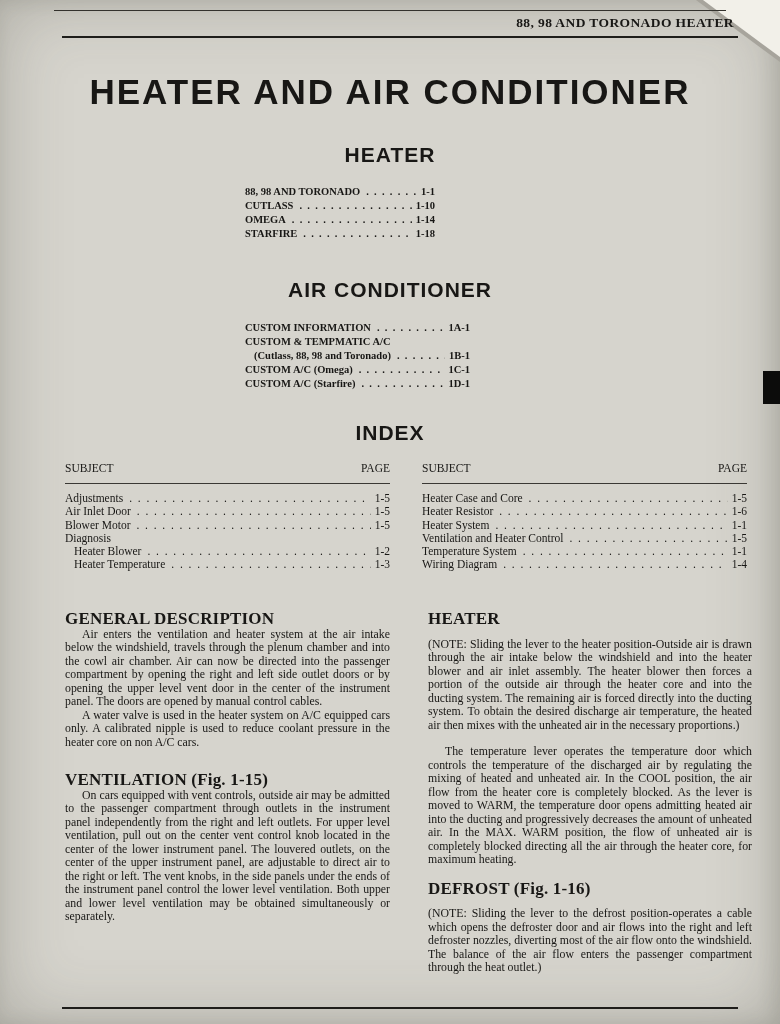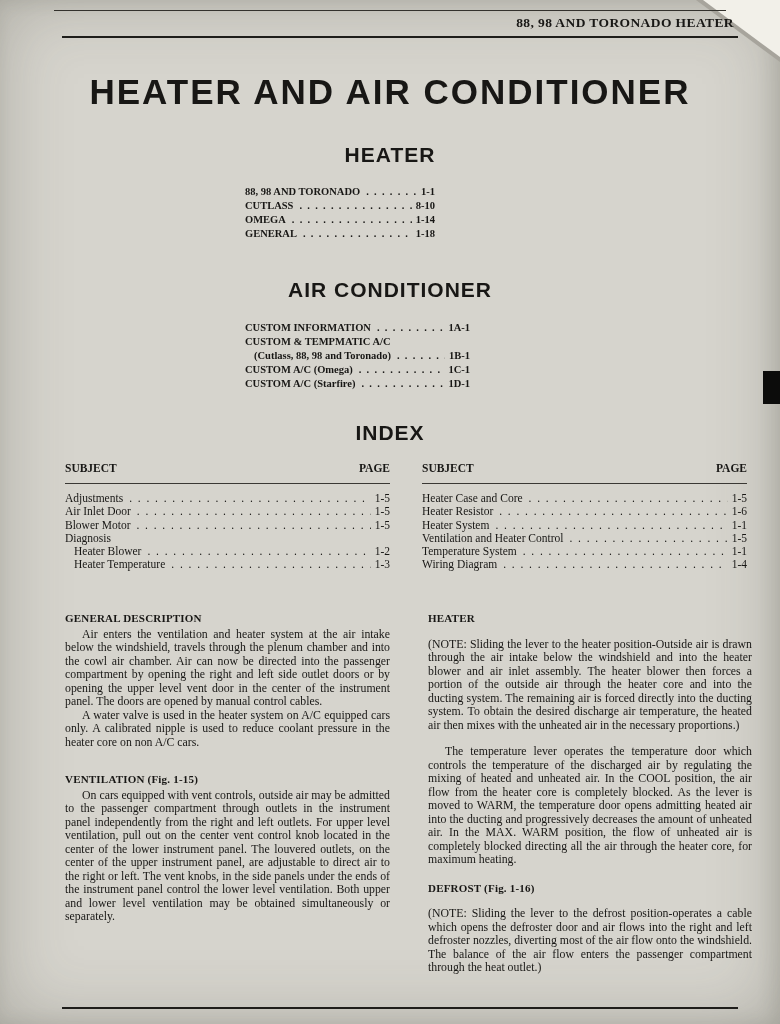--- a/index.html
+++ b/index.html
@@ -62,33 +62,33 @@
   .toc { position: absolute; font-weight: bold; font-size: 10.5px; }
   .toc .leader-row { line-height: 14px; }
   #heater-toc { left: 245px; top: 185px; width: 190px; }
   #ac-toc     { left: 245px; top: 321px; width: 225px; }
 
   .index-col { position: absolute; top: 462px; width: 325px; font-size: 11.5px; }
   #index-left  { left: 65px; }
   #index-right { left: 422px; }
   .index-head {
     display: flex; justify-content: space-between;
-    font-weight: bold; font-size: 11.5px;
+    font-weight: normal; font-size: 11.5px;
     padding-bottom: 9px; border-bottom: 1px solid #3a3834; margin-bottom: 8px;
   }
   .index-col .leader-row { line-height: 13.3px; }
 
   .body-col {
     position: absolute; top: 612px; width: 325px;
     font-size: 11.8px; line-height: 13.5px; text-align: justify;
   }
   #body-left  { left: 65px; }
   #body-right { left: 428px; width: 324px; }
 
-  .section-heading { font-weight: bold; font-size: 11px; text-align: left; letter-spacing: 0.2px; }
+  .section-heading { font-weight: bold; font-size: 17px; text-align: left; letter-spacing: 0.2px; }
   .para.indent { text-indent: 17px; }
   .tight .section-heading { margin-bottom: 2px; }
   .loose .section-heading { margin-bottom: 12px; }
   .loose .para + .para { margin-top: 13px; }
   #body-left .section + .section { margin-top: 24px; }
   #body-right .section + .section { margin-top: 15px; }
 
   .edge-tab { position: absolute; right: 0; top: 371px; width: 17px; height: 33px; background: #0c0c0b; }
 </style>
 </head>
@@ -109,29 +109,29 @@
 
   <div class="toc" id="heater-toc">
     <div class="leader-row">
       <span class="label">88, 98 AND TORONADO</span>
       <span class="dots">.&nbsp;&nbsp;.&nbsp;&nbsp;.&nbsp;&nbsp;.&nbsp;&nbsp;.&nbsp;&nbsp;.&nbsp;&nbsp;.&nbsp;&nbsp;.&nbsp;&nbsp;.&nbsp;&nbsp;.&nbsp;&nbsp;.&nbsp;&nbsp;.&nbsp;&nbsp;.&nbsp;&nbsp;.&nbsp;&nbsp;.&nbsp;&nbsp;.&nbsp;&nbsp;.&nbsp;&nbsp;.&nbsp;&nbsp;.&nbsp;&nbsp;.&nbsp;&nbsp;.&nbsp;&nbsp;.&nbsp;&nbsp;.&nbsp;&nbsp;.&nbsp;&nbsp;.&nbsp;&nbsp;.&nbsp;&nbsp;.&nbsp;&nbsp;.&nbsp;&nbsp;.&nbsp;&nbsp;.&nbsp;&nbsp;.&nbsp;&nbsp;.&nbsp;&nbsp;.&nbsp;&nbsp;.&nbsp;&nbsp;.&nbsp;&nbsp;.&nbsp;&nbsp;.&nbsp;&nbsp;.&nbsp;&nbsp;.&nbsp;&nbsp;.&nbsp;&nbsp;.&nbsp;&nbsp;.&nbsp;&nbsp;.&nbsp;&nbsp;.&nbsp;&nbsp;.&nbsp;&nbsp;.&nbsp;&nbsp;.&nbsp;&nbsp;.&nbsp;&nbsp;.&nbsp;&nbsp;.&nbsp;&nbsp;.&nbsp;&nbsp;.&nbsp;&nbsp;.&nbsp;&nbsp;.&nbsp;&nbsp;.&nbsp;&nbsp;.&nbsp;&nbsp;.&nbsp;&nbsp;.&nbsp;&nbsp;.&nbsp;&nbsp;.&nbsp;&nbsp;</span>
       <span class="pg">1-1</span>
     </div>
     <div class="leader-row">
       <span class="label">CUTLASS</span>
       <span class="dots">.&nbsp;&nbsp;.&nbsp;&nbsp;.&nbsp;&nbsp;.&nbsp;&nbsp;.&nbsp;&nbsp;.&nbsp;&nbsp;.&nbsp;&nbsp;.&nbsp;&nbsp;.&nbsp;&nbsp;.&nbsp;&nbsp;.&nbsp;&nbsp;.&nbsp;&nbsp;.&nbsp;&nbsp;.&nbsp;&nbsp;.&nbsp;&nbsp;.&nbsp;&nbsp;.&nbsp;&nbsp;.&nbsp;&nbsp;.&nbsp;&nbsp;.&nbsp;&nbsp;.&nbsp;&nbsp;.&nbsp;&nbsp;.&nbsp;&nbsp;.&nbsp;&nbsp;.&nbsp;&nbsp;.&nbsp;&nbsp;.&nbsp;&nbsp;.&nbsp;&nbsp;.&nbsp;&nbsp;.&nbsp;&nbsp;.&nbsp;&nbsp;.&nbsp;&nbsp;.&nbsp;&nbsp;.&nbsp;&nbsp;.&nbsp;&nbsp;.&nbsp;&nbsp;.&nbsp;&nbsp;.&nbsp;&nbsp;.&nbsp;&nbsp;.&nbsp;&nbsp;.&nbsp;&nbsp;.&nbsp;&nbsp;.&nbsp;&nbsp;.&nbsp;&nbsp;.&nbsp;&nbsp;.&nbsp;&nbsp;.&nbsp;&nbsp;.&nbsp;&nbsp;.&nbsp;&nbsp;.&nbsp;&nbsp;.&nbsp;&nbsp;.&nbsp;&nbsp;.&nbsp;&nbsp;.&nbsp;&nbsp;.&nbsp;&nbsp;.&nbsp;&nbsp;.&nbsp;&nbsp;.&nbsp;&nbsp;.&nbsp;&nbsp;.&nbsp;&nbsp;</span>
-      <span class="pg">8-10</span>
+      <span class="pg">1-10</span>
     </div>
     <div class="leader-row">
       <span class="label">OMEGA</span>
       <span class="dots">.&nbsp;&nbsp;.&nbsp;&nbsp;.&nbsp;&nbsp;.&nbsp;&nbsp;.&nbsp;&nbsp;.&nbsp;&nbsp;.&nbsp;&nbsp;.&nbsp;&nbsp;.&nbsp;&nbsp;.&nbsp;&nbsp;.&nbsp;&nbsp;.&nbsp;&nbsp;.&nbsp;&nbsp;.&nbsp;&nbsp;.&nbsp;&nbsp;.&nbsp;&nbsp;.&nbsp;&nbsp;.&nbsp;&nbsp;.&nbsp;&nbsp;.&nbsp;&nbsp;.&nbsp;&nbsp;.&nbsp;&nbsp;.&nbsp;&nbsp;.&nbsp;&nbsp;.&nbsp;&nbsp;.&nbsp;&nbsp;.&nbsp;&nbsp;.&nbsp;&nbsp;.&nbsp;&nbsp;.&nbsp;&nbsp;.&nbsp;&nbsp;.&nbsp;&nbsp;.&nbsp;&nbsp;.&nbsp;&nbsp;.&nbsp;&nbsp;.&nbsp;&nbsp;.&nbsp;&nbsp;.&nbsp;&nbsp;.&nbsp;&nbsp;.&nbsp;&nbsp;.&nbsp;&nbsp;.&nbsp;&nbsp;.&nbsp;&nbsp;.&nbsp;&nbsp;.&nbsp;&nbsp;.&nbsp;&nbsp;.&nbsp;&nbsp;.&nbsp;&nbsp;.&nbsp;&nbsp;.&nbsp;&nbsp;.&nbsp;&nbsp;.&nbsp;&nbsp;.&nbsp;&nbsp;.&nbsp;&nbsp;.&nbsp;&nbsp;.&nbsp;&nbsp;.&nbsp;&nbsp;.&nbsp;&nbsp;.&nbsp;&nbsp;.&nbsp;&nbsp;</span>
       <span class="pg">1-14</span>
     </div>
     <div class="leader-row">
-      <span class="label">GENERAL</span>
+      <span class="label">STARFIRE</span>
       <span class="dots">.&nbsp;&nbsp;.&nbsp;&nbsp;.&nbsp;&nbsp;.&nbsp;&nbsp;.&nbsp;&nbsp;.&nbsp;&nbsp;.&nbsp;&nbsp;.&nbsp;&nbsp;.&nbsp;&nbsp;.&nbsp;&nbsp;.&nbsp;&nbsp;.&nbsp;&nbsp;.&nbsp;&nbsp;.&nbsp;&nbsp;.&nbsp;&nbsp;.&nbsp;&nbsp;.&nbsp;&nbsp;.&nbsp;&nbsp;.&nbsp;&nbsp;.&nbsp;&nbsp;.&nbsp;&nbsp;.&nbsp;&nbsp;.&nbsp;&nbsp;.&nbsp;&nbsp;.&nbsp;&nbsp;.&nbsp;&nbsp;.&nbsp;&nbsp;.&nbsp;&nbsp;.&nbsp;&nbsp;.&nbsp;&nbsp;.&nbsp;&nbsp;.&nbsp;&nbsp;.&nbsp;&nbsp;.&nbsp;&nbsp;.&nbsp;&nbsp;.&nbsp;&nbsp;.&nbsp;&nbsp;.&nbsp;&nbsp;.&nbsp;&nbsp;.&nbsp;&nbsp;.&nbsp;&nbsp;.&nbsp;&nbsp;.&nbsp;&nbsp;.&nbsp;&nbsp;.&nbsp;&nbsp;.&nbsp;&nbsp;.&nbsp;&nbsp;.&nbsp;&nbsp;.&nbsp;&nbsp;.&nbsp;&nbsp;.&nbsp;&nbsp;.&nbsp;&nbsp;.&nbsp;&nbsp;.&nbsp;&nbsp;.&nbsp;&nbsp;.&nbsp;&nbsp;.&nbsp;&nbsp;.&nbsp;&nbsp;.&nbsp;&nbsp;.&nbsp;&nbsp;</span>
       <span class="pg">1-18</span>
     </div>
   </div>
 
   <h2 class="sec-heading" id="ac-heading">AIR CONDITIONER</h2>
 
   <div class="toc" id="ac-toc">
     <div class="leader-row">
       <span class="label">CUSTOM INFORMATION</span>

